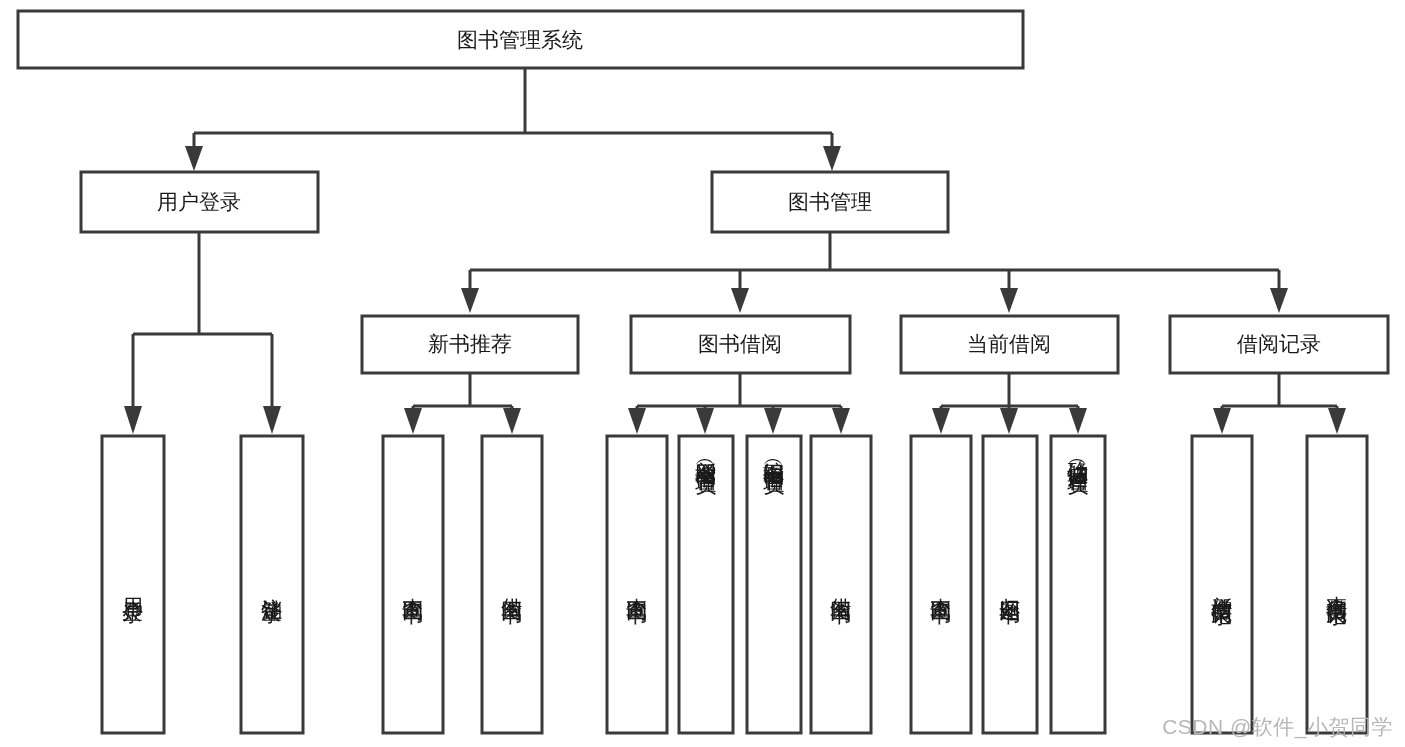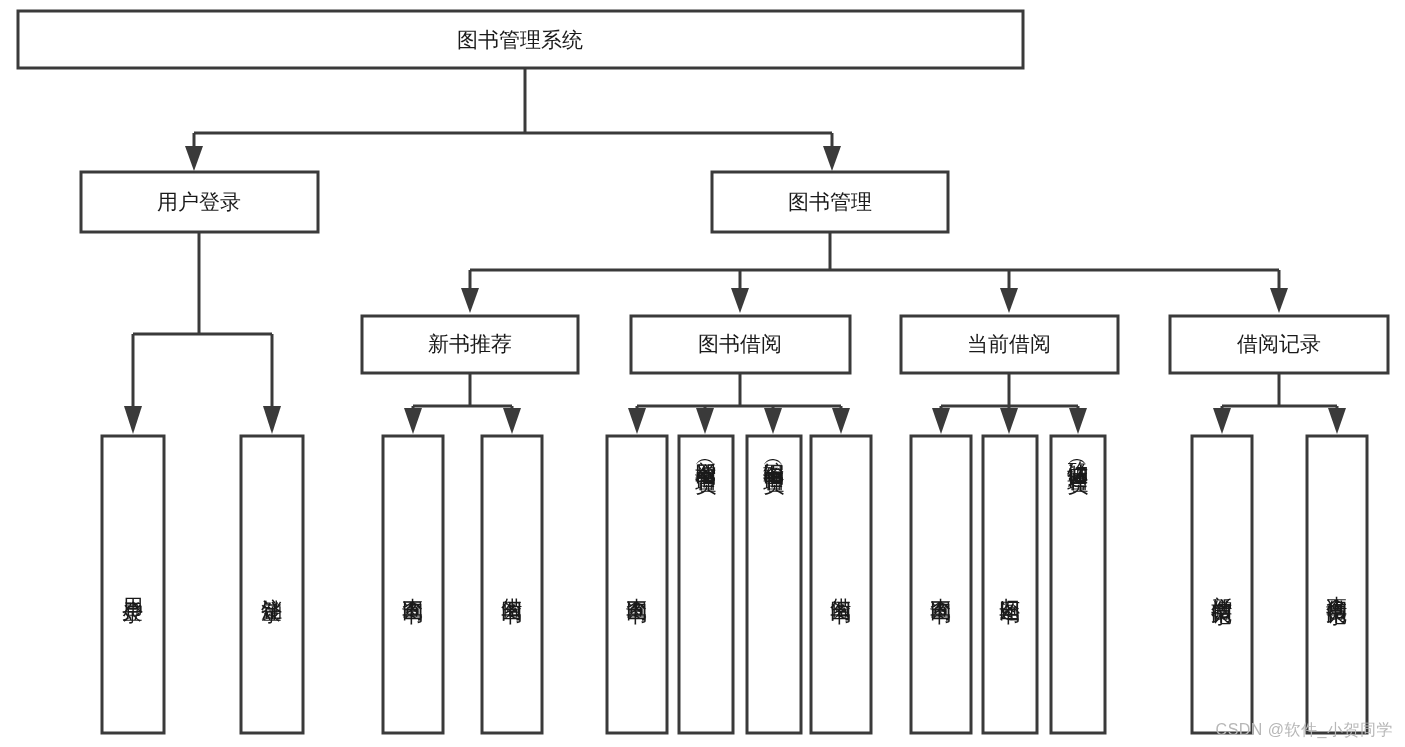--- a/index.html
+++ b/index.html
@@ -61,21 +61,21 @@
     color: #1a1a1a;
     letter-spacing: 2px;
     white-space: nowrap;
     pointer-events: none;
   }
   .watermark {
     position: absolute;
     right: 12px;
     bottom: 6px;
     font-family: "Liberation Sans", "DejaVu Sans", sans-serif;
-    font-size: 16px;
+    font-size: 21px;
     color: #b7b7b7;
     letter-spacing: 0.5px;
     user-select: none;
   }
 </style>
 </head>
 <body>
 
 <div id="diagram-root">
 

